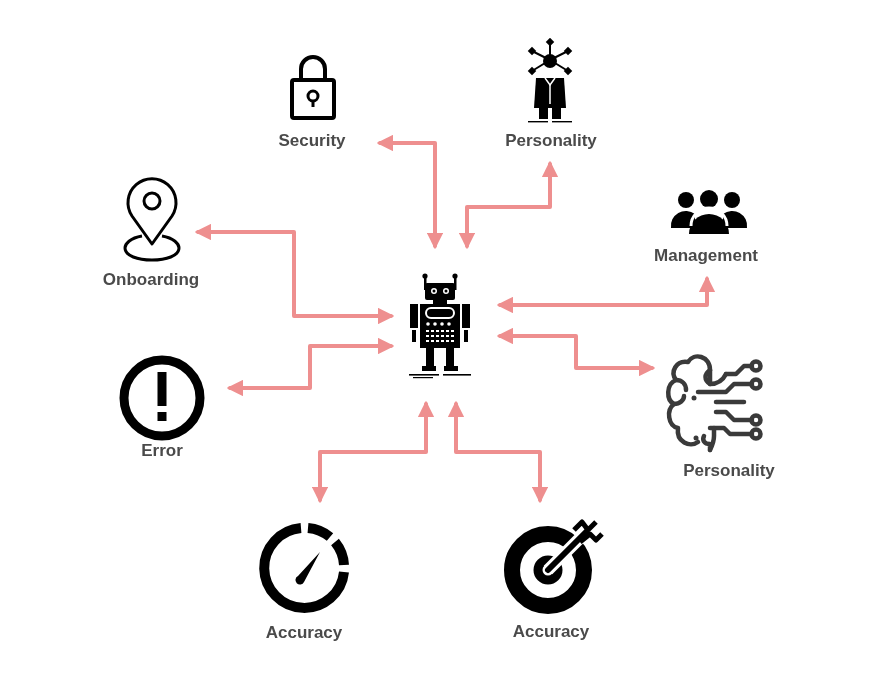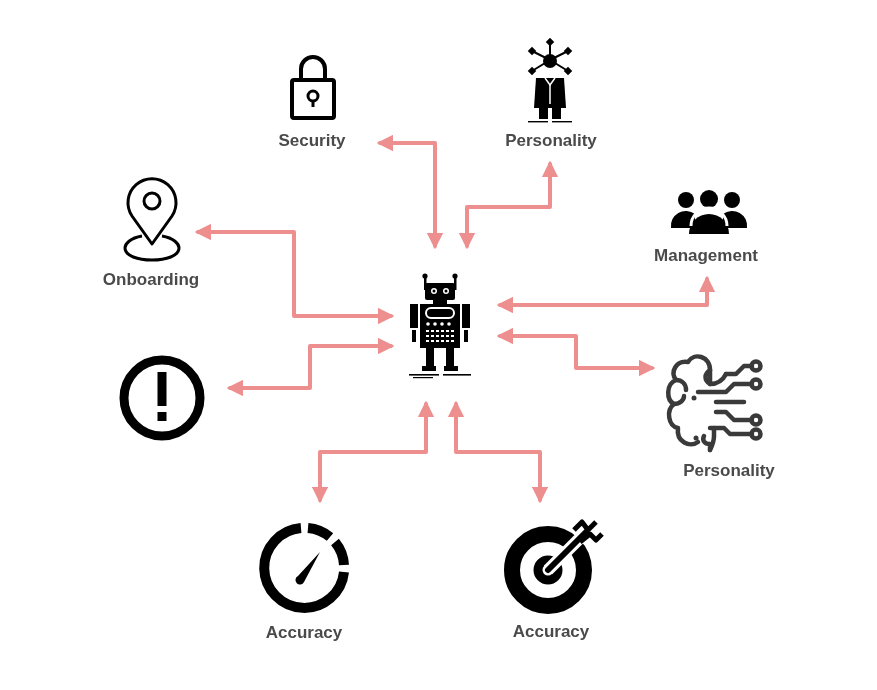--- a/index.html
+++ b/index.html
@@ -200,20 +200,21 @@
   </div>
   <div class="label" style="left:254px;top:622px;width:100px;">Accuracy</div>
 
   <div class="icon" style="left:118px;top:354px;width:88px;height:88px;">
     <svg width="88" height="88" viewBox="0 0 88 88">
       <circle cx="44" cy="44" r="38" fill="none" stroke="#000" stroke-width="9"></circle>
       <rect x="39.5" y="18" width="9" height="34" fill="#000"></rect>
       <rect x="39.5" y="58" width="9" height="9" fill="#000"></rect>
     </svg>
   </div>
+  <div class="label" style="left:102px;top:440px;width:120px;">Error</div>
 
   <div class="icon" style="left:122px;top:174px;width:60px;height:90px;">
     <svg width="60" height="90" viewBox="0 0 60 90">
       <path d="M30,70 L10,42 A24,24 0 1 1 50,42 Z" fill="none" stroke="#000" stroke-width="3" stroke-linejoin="round"></path>
       <circle cx="30" cy="27" r="8" fill="none" stroke="#000" stroke-width="3"></circle>
       <path d="M20,62 C8,64 3,70 3,74 C3,82 16,86 30,86 C44,86 57,82 57,74 C57,70 52,64 40,62" fill="none" stroke="#000" stroke-width="3"></path>
     </svg>
   </div>
   <div class="label" style="left:96px;top:269px;width:110px;">Onboarding</div>
 

